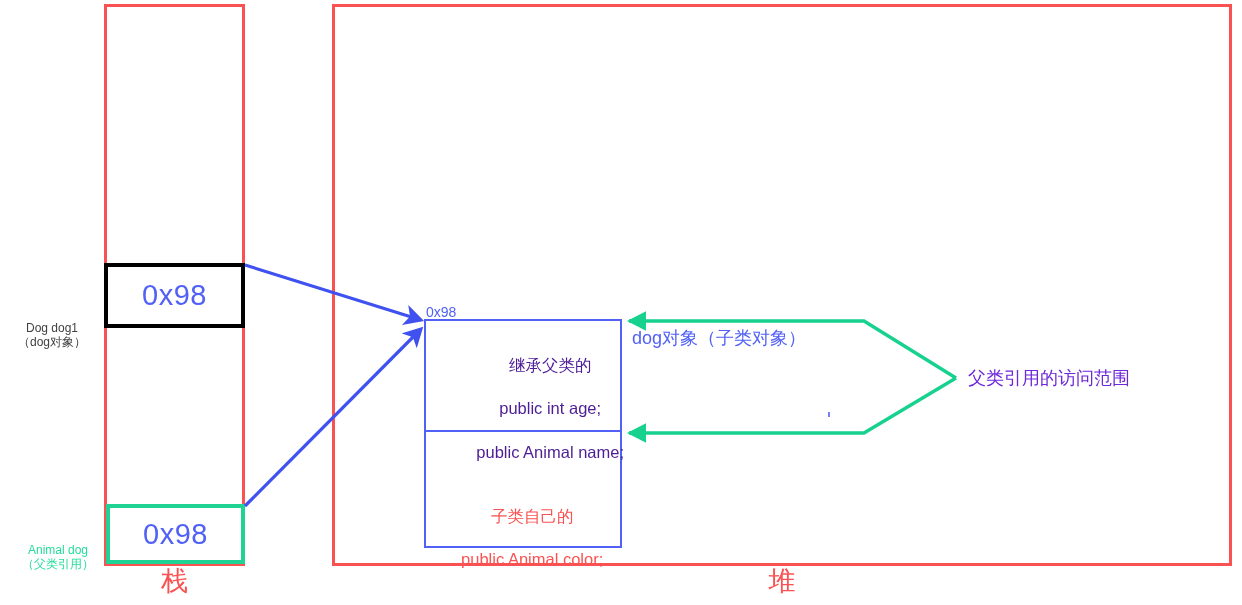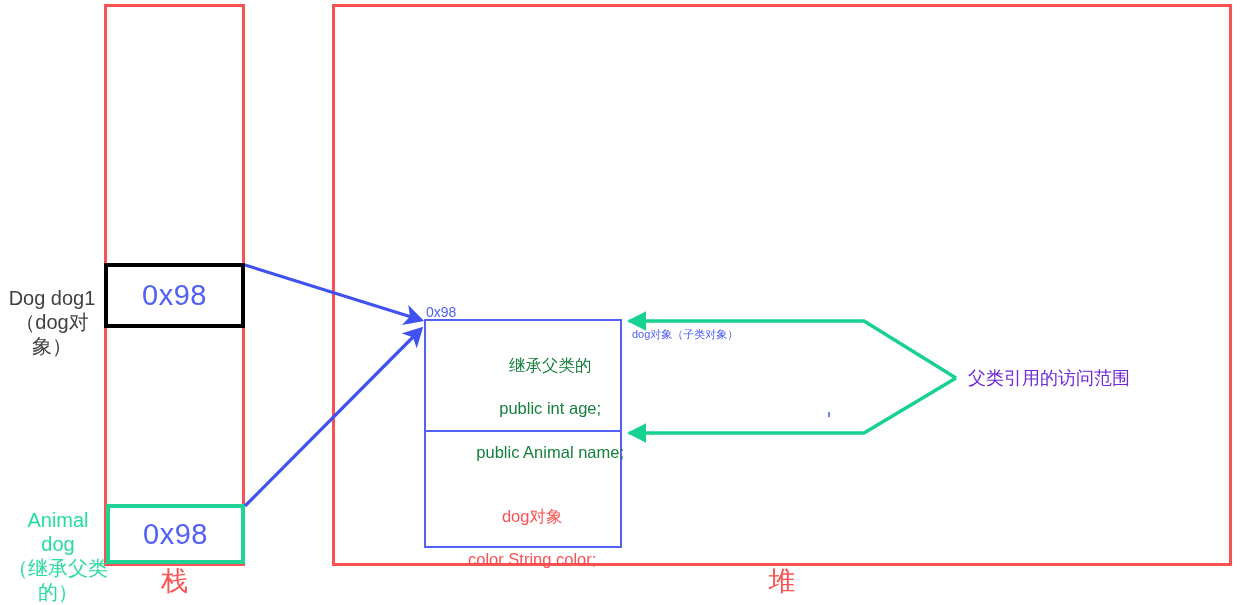--- a/index.html
+++ b/index.html
@@ -92,21 +92,22 @@
     font-size: 29px;
     letter-spacing: 0.5px;
   }
 
   
   .var-caption {
     position: absolute;
     width: 100px;
     text-align: center;
     line-height: 1.2;
-    font-size: 20px;
+    font-size: 12px;
+    margin-top: 35px;
   }
   #caption-dog1 {
     left: 2px;
     top: 286px;
     color: #404040;
   }
   #caption-animal {
     left: 8px;
     top: 508px;
     color: #25dd9b;
@@ -136,39 +137,39 @@
     left: 426px;
     top: 304px;
     color: #5161f5;
     font-size: 14px;
     text-align: left;
   }
   #inherited-text {
     left: 424px;
     top: 333px;
     width: 234px;
-    color: #15803d;
+    color: #4c1d95;
     font-size: 16.5px;
     line-height: 1.32;
   }
   #own-text {
     left: 424px;
     top: 484px;
     width: 198px;
     color: #fa5252;
     font-size: 16.5px;
     line-height: 1.32;
   }
 
   
   #dog-object-label {
     left: 632px;
     top: 328px;
     color: #5161f5;
-    font-size: 11px;
+    font-size: 18px;
     text-align: left;
   }
   #scope-label {
     left: 968px;
     top: 368px;
     color: #6d28d9;
     font-size: 18px;
     text-align: left;
   }
 </style>
@@ -186,37 +187,37 @@
   <div class="slot" id="slot-animal">
     <span class="slot-value">0x98</span>
   </div>
 
   <div class="var-caption" id="caption-dog1">
     <span class="l1">Dog dog1</span>
     <span class="l2">（dog对象）</span>
   </div>
   <div class="var-caption" id="caption-animal">
     <span class="l1">Animal dog</span>
-    <span class="l2">（继承父类的）</span>
+    <span class="l2">（父类引用）</span>
   </div>
 
   <div id="heap-object"></div>
   <div id="heap-object-divider"></div>
 
   <div class="txt" id="heap-addr-label">0x98</div>
 
   <div class="txt" id="inherited-text">
     <span>继承父类的</span><br>
     <span>public int age;</span><br>
     <span>public Animal name;</span>
   </div>
 
   <div class="txt" id="own-text">
-    <span>dog对象</span><br>
-    <span>color String color;</span>
+    <span>子类自己的</span><br>
+    <span>public Animal color;</span>
   </div>
 
   <svg class="layer" viewBox="0 0 1242 605">
     <defs>
       <marker id="blue-head" markerWidth="7" markerHeight="7" refX="5.2" refY="3.5" orient="auto" markerUnits="strokeWidth">
         <path d="M0,0.2 L6.2,3.5 L0,6.8 L1.6,3.5 Z" fill="#3f52f0"></path>
       </marker>
       <marker id="green-head" markerWidth="6.2" markerHeight="6.2" refX="5.0" refY="3.1" orient="auto" markerUnits="strokeWidth">
         <path d="M0,0.2 L5.6,3.1 L0,6.0 Z" fill="#17d18e"></path>
       </marker>

